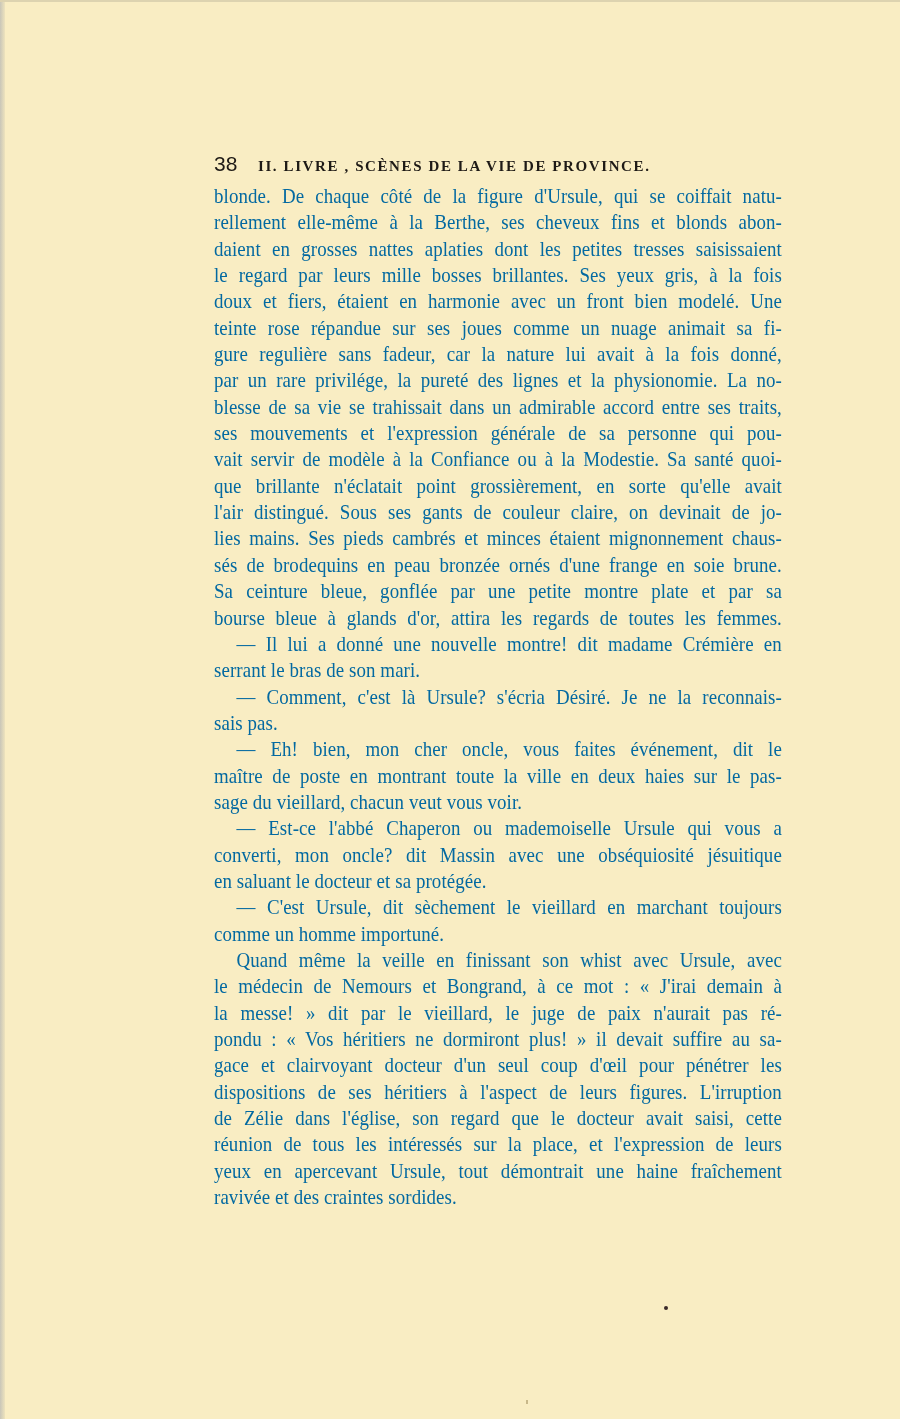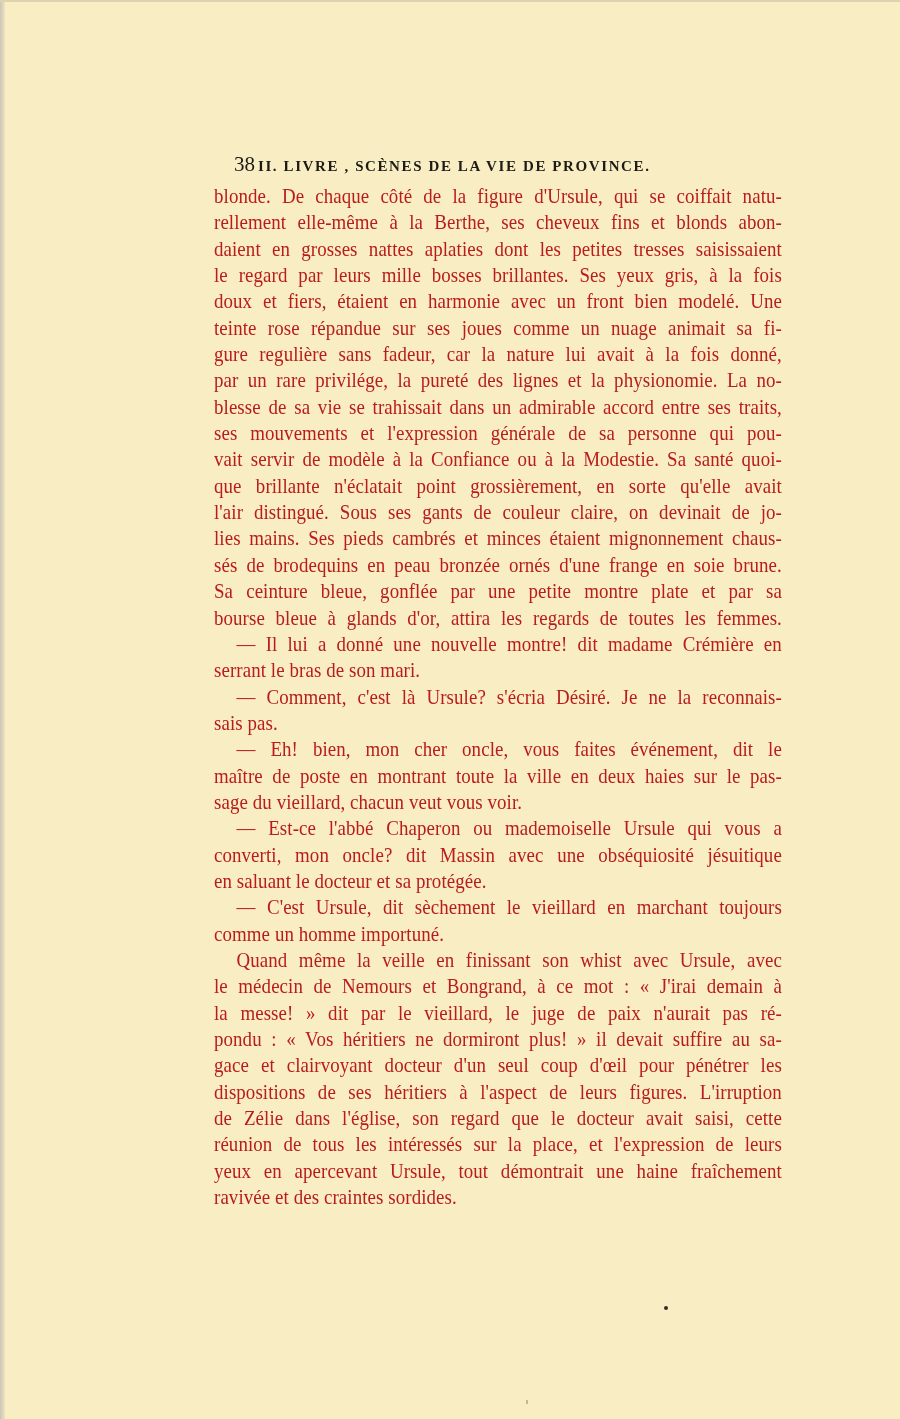--- a/index.html
+++ b/index.html
@@ -38,41 +38,40 @@
       width: 570px;
       height: 30px;
       font-family: "DejaVu Serif", serif;
       color: #1e1a16;
     }
     .page-number {
       position: absolute;
       left: 0;
       top: 4px;
       font-size: 21px;
-      font-family: Liberation Serif, serif;
-      margin-left: 20px;
+      font-family: Liberation Sans, sans-serif;
     }
     .running-title {
       position: absolute;
       left: 44px;
       top: 10px;
       font-size: 15px;
       font-weight: bold;
       letter-spacing: 1.6px;
       font-family: "Liberation Serif", serif;
       white-space: nowrap;
     }
     .text-block {
       position: absolute;
       left: 214px;
       top: 183px;
       width: 568px;
       font-family: "Liberation Serif", serif;
       font-size: 21px;
-      color: #b91c1c;
+      color: #0369a1;
     }
     .line {
       height: 26.35px;
       line-height: 26.35px;
       white-space: nowrap;
       text-align: justify;
       text-align-last: justify;
       transform: scaleX(0.9);
       transform-origin: left center;
       width: 631px;

